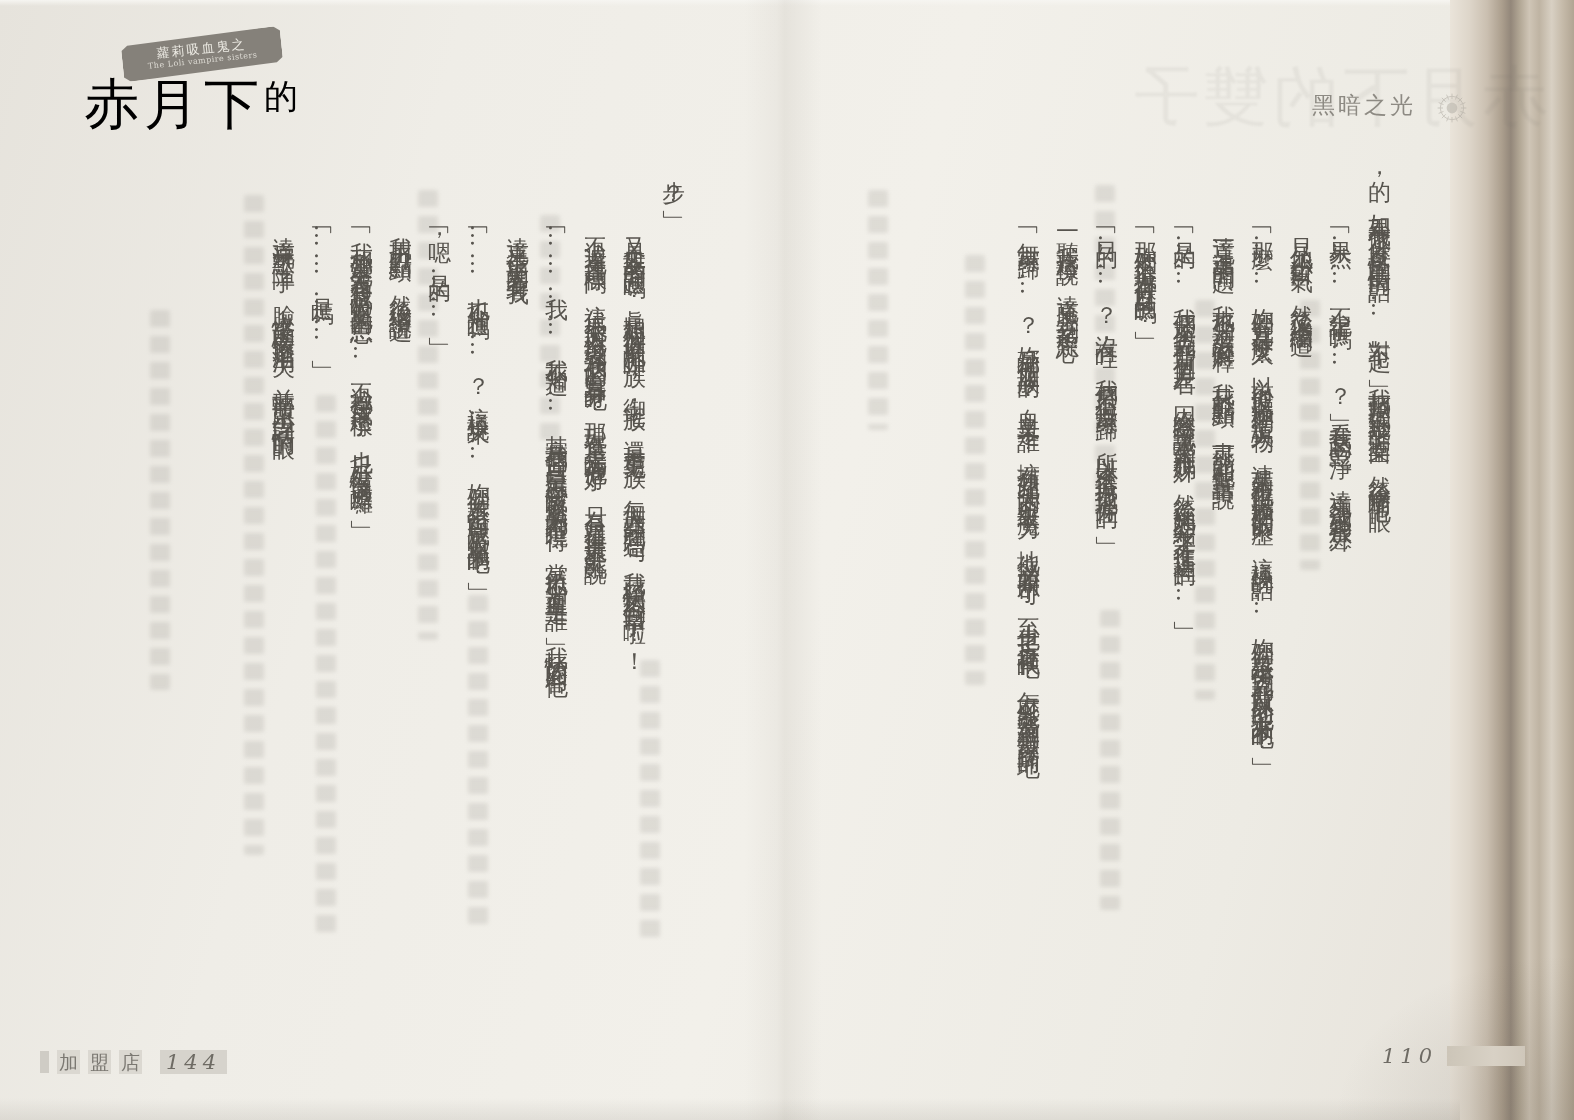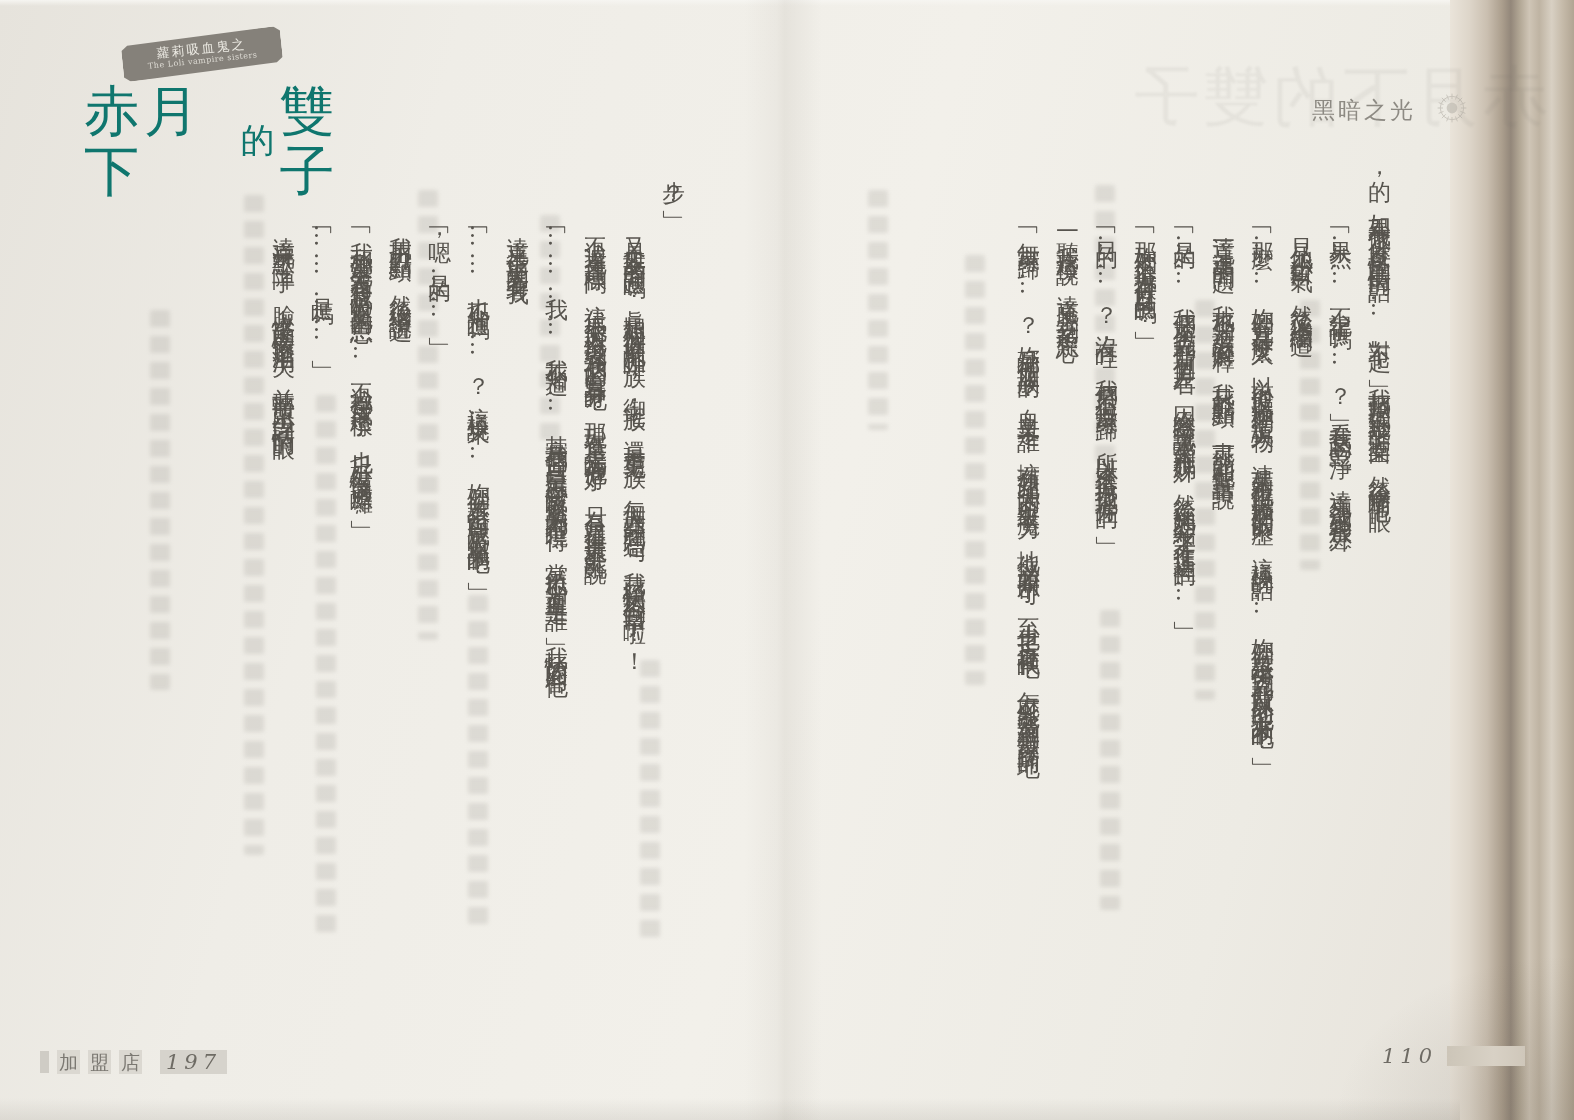--- a/index.html
+++ b/index.html
@@ -34,30 +34,30 @@
     position:relative; left:38px; top:0; width:160px; height:40px;
     background:#85817a;
     transform:rotate(-6deg);
     clip-path: polygon(0 22%, 4% 10%, 96% 0, 100% 12%, 100% 78%, 96% 90%, 4% 100%, 0 88%);
     display:flex; flex-direction:column; align-items:center; justify-content:center;
     color:#eceae3;
   }
   .ribbon .zh { font-size:13px; letter-spacing:2px; line-height:14px; }
   .ribbon .en { font-size:8px; letter-spacing:.5px; line-height:10px; opacity:.85; }
   .logo-title {
-    position:relative; margin-top:7px;
-    display:flex; align-items:center;
-    color:#0f766e; letter-spacing:5px;
+    position:relative; margin-top:0;
+    display:flex; align-items:flex-start;
+    color:#000000; letter-spacing:5px;
     font-weight:500;
   }
   .logo-title .big { font-size:55px; line-height:60px; }
   .logo-title .small { font-size:34px; line-height:44px; padding-bottom:3px; }
 
   
-  .chapter { position:absolute; left:1312px; top:90px; display:flex; align-items:flex-end; gap:18px; }
+  .chapter { position:absolute; left:1312px; top:90px; display:flex; align-items:flex-start; gap:18px; }
   .chapter-label { font-size:23px; letter-spacing:3px; color:#8d8a83; }
   .flower { width:36px; height:36px; opacity:.55; }
 
   
   .ghost-title {
     position:absolute; left:1128px; top:52px;
     font-size:66px; letter-spacing:4px; color:#6d6a64;
     transform:scaleX(-1);
     opacity:.08; filter:blur(1.2px);
     white-space:nowrap;
@@ -137,21 +137,20 @@
   <div class="ghost-col" style="left:1300px; top:300px; height:270px;"></div>
 
   <div class="logo">
     <div class="ribbon">
       <div class="zh">蘿莉吸血鬼之</div>
       <div class="en">The Loli vampire sisters</div>
     </div>
     <div class="logo-title">
       <span class="big">赤月下</span>
       <span class="small">的</span>
-      <span class="big">雙子</span>
     </div>
   </div>
 
   <div class="chapter">
     <span class="chapter-label">黑暗之光</span>
     <svg class="flower" viewBox="0 0 40 40">
       <g stroke="#a8a49b" stroke-width="1" fill="none">
         <circle cx="20" cy="20" r="13"></circle>
         <circle cx="20" cy="20" r="6" fill="#b5b1a8" stroke="none"></circle>
         <g>
@@ -203,21 +202,21 @@
       <p class="para" style="text-indent: 56px;">達克沉默了一陣子，臉上懷疑的表情逐漸消失，並轉而露出少許同情的眼</p>
     </div>
 
   <div class="footer-left">
     <div class="footer-tick"></div>
     <div class="shop-label" id="shop-label">
         <span>加</span>
         <span>盟</span>
         <span>店</span>
       </div>
-    <div class="pagenum pagenum-left">197</div>
+    <div class="pagenum pagenum-left">144</div>
   </div>
 
   <div class="footer-right">
     <div class="pagenum">110</div>
     <div class="bar"></div>
   </div>
 
 </div>
 
 </body></html>

